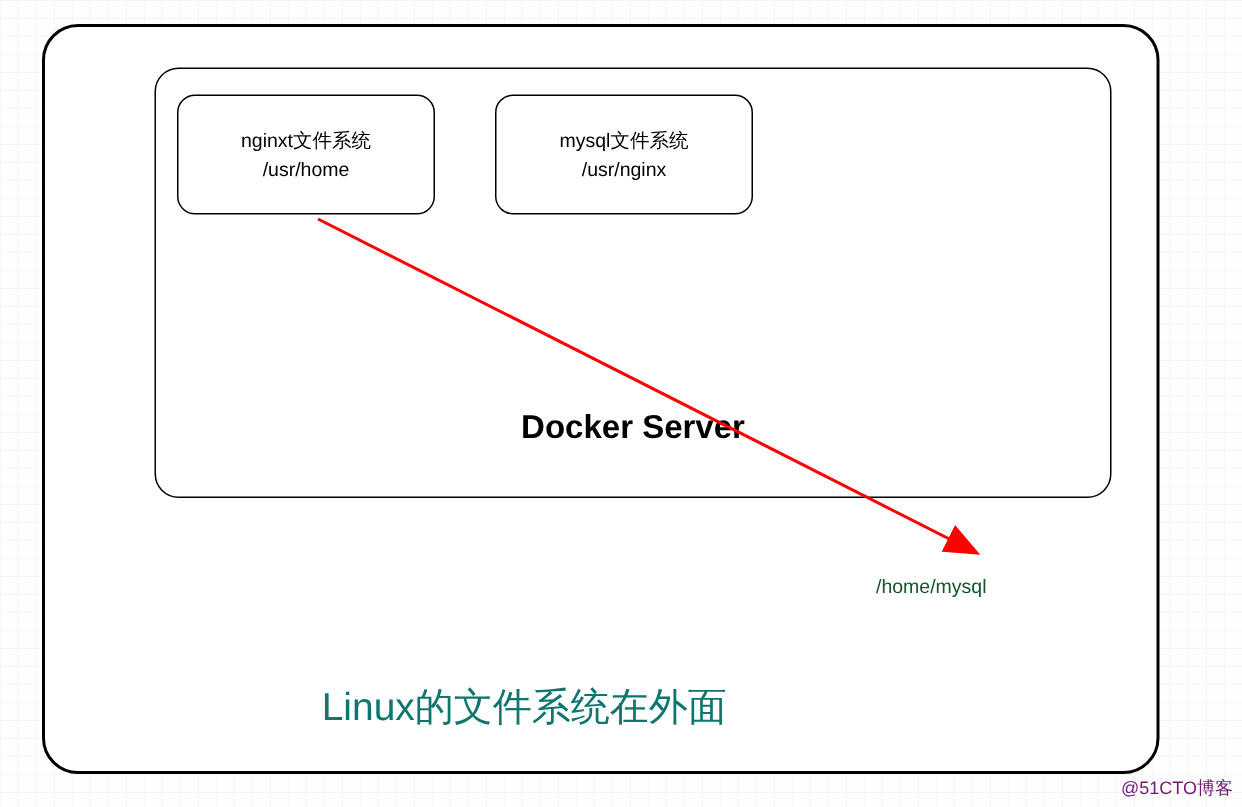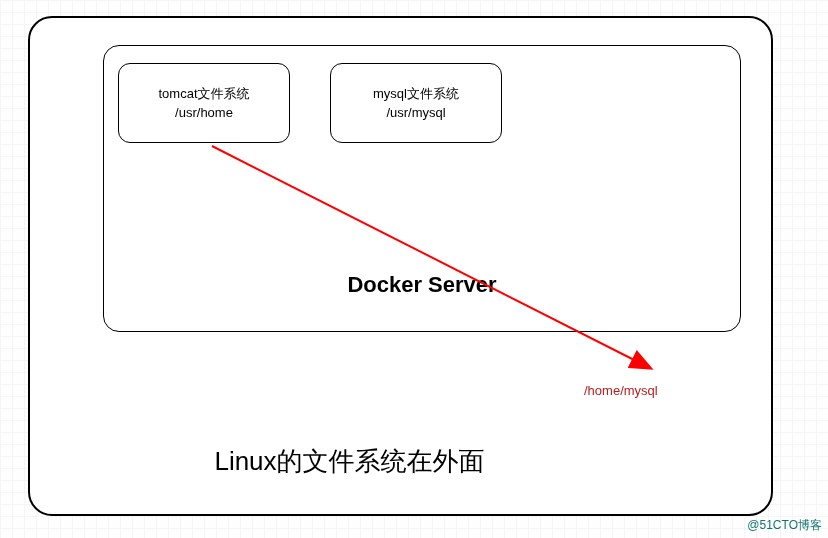--- a/index.html
+++ b/index.html
@@ -63,62 +63,62 @@
       top: 272px;
       left: 103px;
       width: 638px;
       text-align: center;
       font-size: 22px;
       font-weight: bold;
       font-family: Arial, sans-serif;
     }
     .linux-label {
       position: absolute;
-      top: 444px;
+      top: 454px;
       left: 28px;
       width: 643px;
       text-align: center;
       font-size: 26px;
-      color: #000000;
+      color: #0f766e;
     }
     .arrow-svg {
       position: absolute;
       left: 0;
       top: 0;
       pointer-events: none;
     }
     .home-mysql {
       position: absolute;
       left: 584px;
       top: 383px;
       font-size: 13px;
-      color: #b91c1c;
+      color: #14532d;
     }
     .watermark {
       position: absolute;
       right: 6px;
       bottom: 4px;
       font-size: 12px;
-      color: #0f766e;
+      color: #701a75;
     }
   </style>
 </head>
 <body>
 
 <div class="outer-box"></div>
 <div class="inner-box"></div>
 
 <div class="fs-container">
   <div class="fs-box">
-    <span>tomcat文件系统</span>
+    <span>nginxt文件系统</span>
     <span>/usr/home</span>
   </div>
   <div class="fs-box">
     <span>mysql文件系统</span>
-    <span>/usr/mysql</span>
+    <span>/usr/nginx</span>
   </div>
 </div>
 
 <div class="docker-label">Docker Server</div>
 <div class="linux-label">Linux的文件系统在外面</div>
 
 <svg class="arrow-svg" width="828" height="538">
   <defs>
     <marker id="arrowhead" markerWidth="12" markerHeight="10" refX="10" refY="5" orient="auto">
       <polygon points="0 0, 12 5, 0 10" fill="#ff0000"></polygon>

